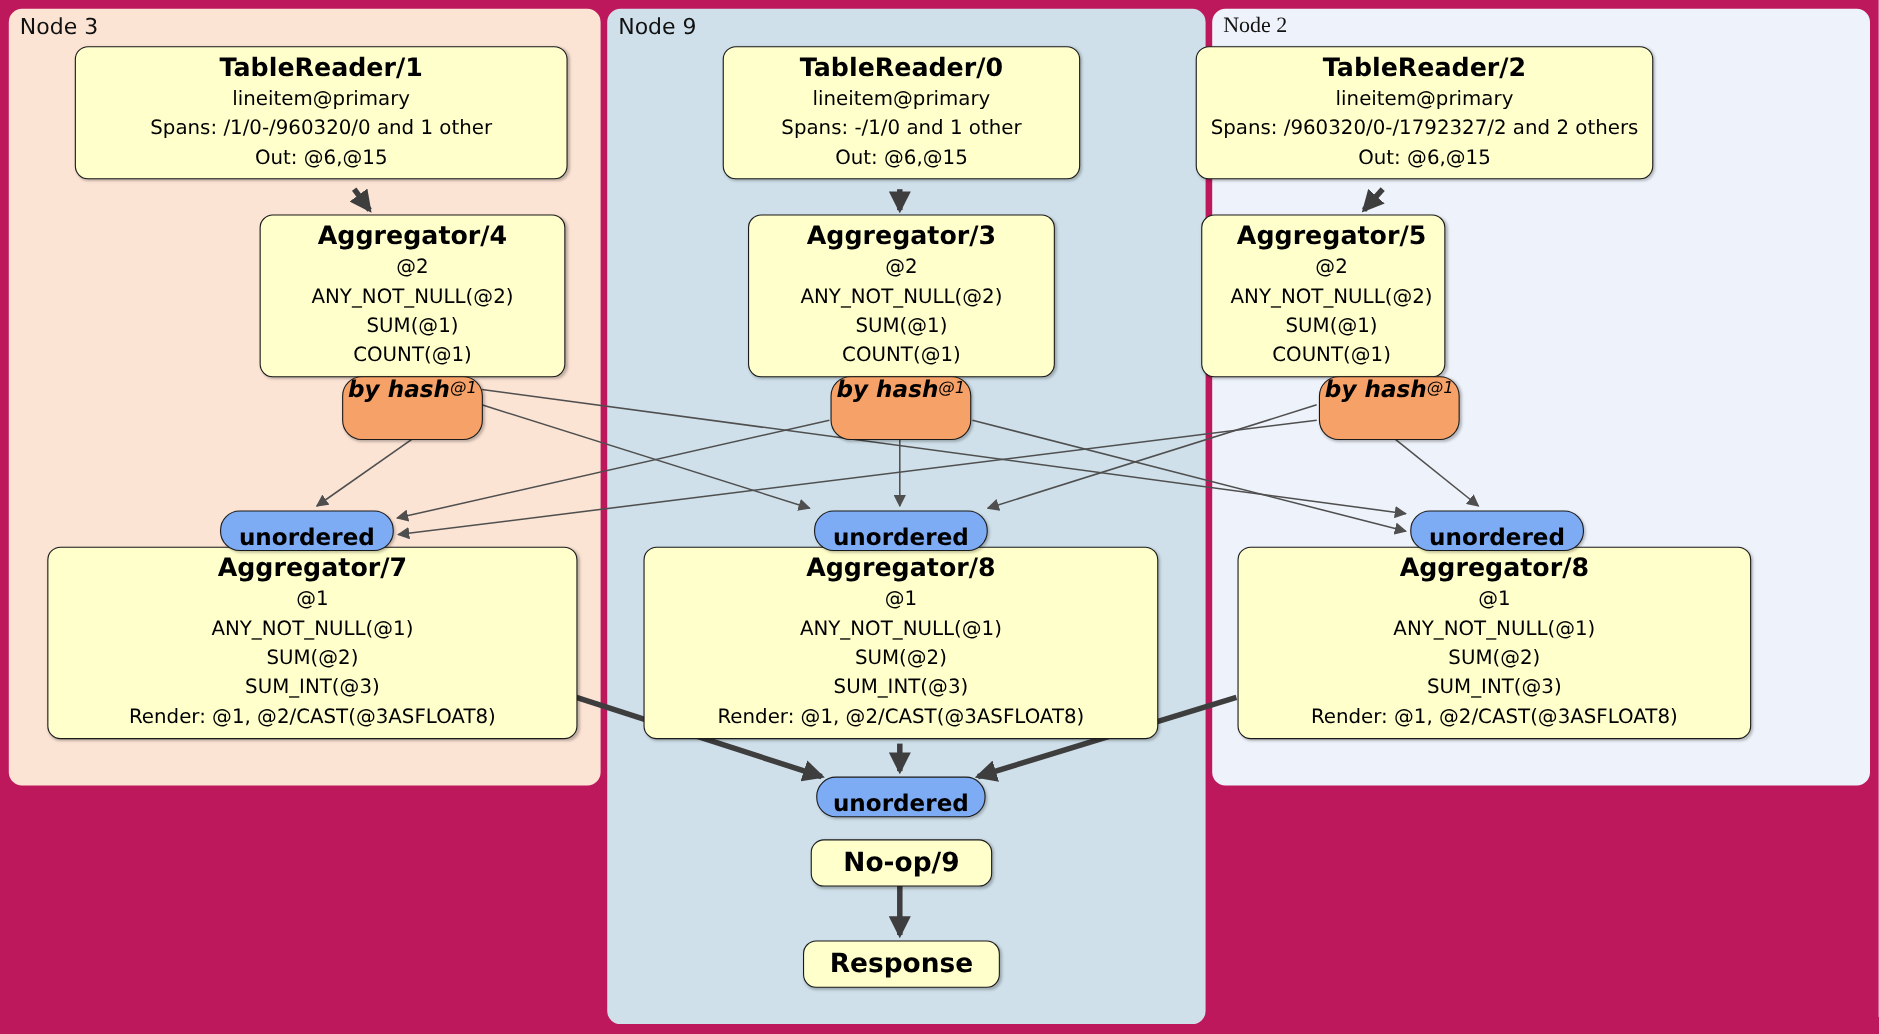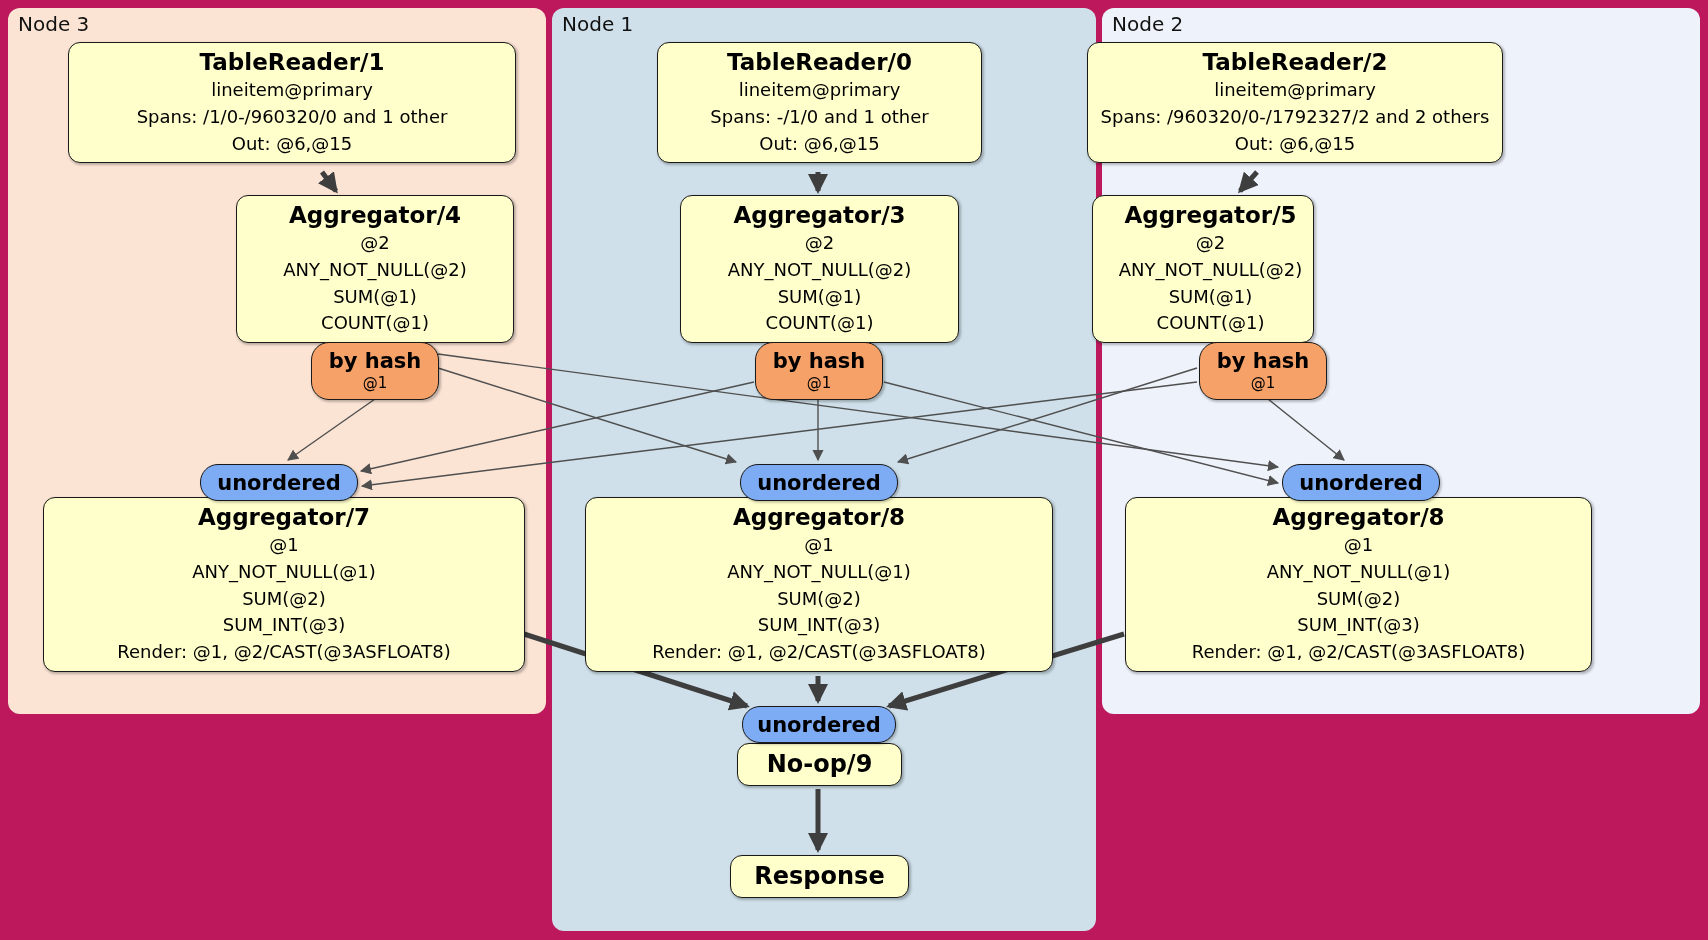--- a/index.html
+++ b/index.html
@@ -22,43 +22,43 @@
     box-shadow:1.5px 1.5px 2.5px rgba(0,0,0,0.25);
   }
   .proc-title{font-size:23px; font-weight:bold; line-height:1.28; white-space:nowrap;}
   .proc-line{font-size:18px; line-height:1.48; white-space:nowrap;}
   .pill{
     position:absolute; z-index:3; border:1.7px solid var(--box-border);
     text-align:center; box-shadow:1.5px 1.5px 2.5px rgba(0,0,0,0.25);
   }
   .router{
     background:var(--router-fill); border-radius:18px;
-    display:flex; flex-direction:column; justify-content:center;
+    display:flex; flex-direction:row; justify-content:center;font-style:italic;
   }
   .router-label{font-size:21px; font-weight:bold; line-height:1.1;}
   .router-detail{font-size:15px; line-height:1.2;}
   .sync{
     background:var(--sync-fill); border-radius:18px;
-    display:flex; align-items:center; justify-content:center;
+    display:flex; align-items:flex-end; justify-content:center;
   }
   .sync-label{font-size:21px; font-weight:bold;}
   .terminal .proc-title{font-size:24px;}
 </style>
 </head>
 <body>
 
 <div id="stage">
 
   <div class="node-group" style="left:8px;top:8px;width:538px;height:706px;background:var(--node3-bg);"></div>
   <div class="node-group" style="left:552px;top:8px;width:544px;height:923px;background:var(--node1-bg);"></div>
   <div class="node-group" style="left:1102px;top:8px;width:598px;height:706px;background:var(--node2-bg);"></div>
 
   <div class="node-label" style="left:18px;top:12px;">Node 3</div>
-  <div class="node-label" style="left:562px;top:12px;">Node 1</div>
-  <div class="node-label" style="left:1112px;top:12px;">Node 2</div>
+  <div class="node-label" style="left:562px;top:12px;">Node 9</div>
+  <div class="node-label" style="left:1112px;top:12px;font-family:Liberation Serif, serif;">Node 2</div>
 
   <svg id="edges" width="1708" height="940" viewBox="0 0 1708 940">
     <defs>
       <marker id="ah-thin" viewBox="0 0 10 10" refX="9" refY="5" markerWidth="8" markerHeight="8" orient="auto-start-reverse">
         <path d="M0,0 L10,5 L0,10 z" fill="var(--edge-thin)"></path>
       </marker>
       <marker id="ah-thick" viewBox="0 0 10 10" refX="8.5" refY="5" markerWidth="4" markerHeight="4" orient="auto-start-reverse">
         <path d="M0,0 L10,5 L0,10 z" fill="var(--edge-thick)"></path>
       </marker>
     </defs>
@@ -171,20 +171,20 @@
     <div class="proc-line">@1</div>
     <div class="proc-line">ANY_NOT_NULL(@1)</div>
     <div class="proc-line">SUM(@2)</div>
     <div class="proc-line">SUM_INT(@3)</div>
     <div class="proc-line">Render: @1, @2/CAST(@3ASFLOAT8)</div>
   </div>
 
   <div class="pill sync" style="left:742px;top:706px;width:152px;height:35px;">
     <div class="sync-label">unordered</div>
   </div>
-  <div class="proc terminal" style="left:737px;top:743px;width:143px;">
+  <div class="proc terminal" style="left:737px;top:763px;width:143px;">
     <div class="proc-title">No-op/9</div>
   </div>
   <div class="proc terminal" style="left:730px;top:855px;width:157px;">
     <div class="proc-title">Response</div>
   </div>
 
 </div>
 
 </body></html>

